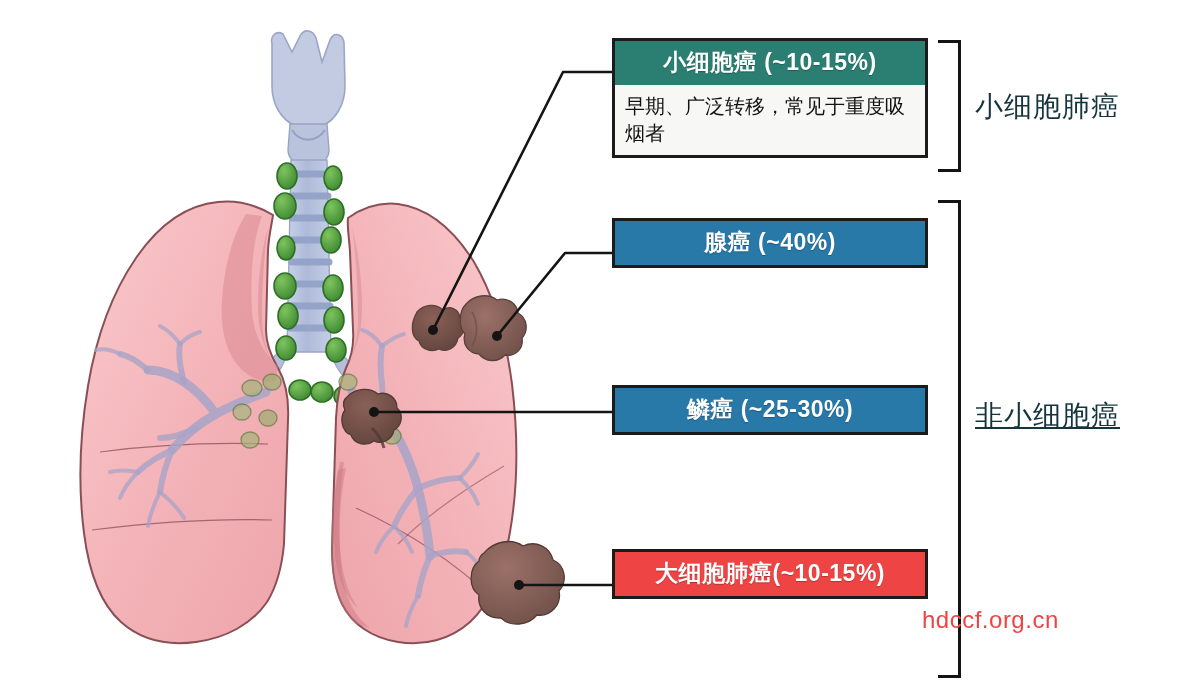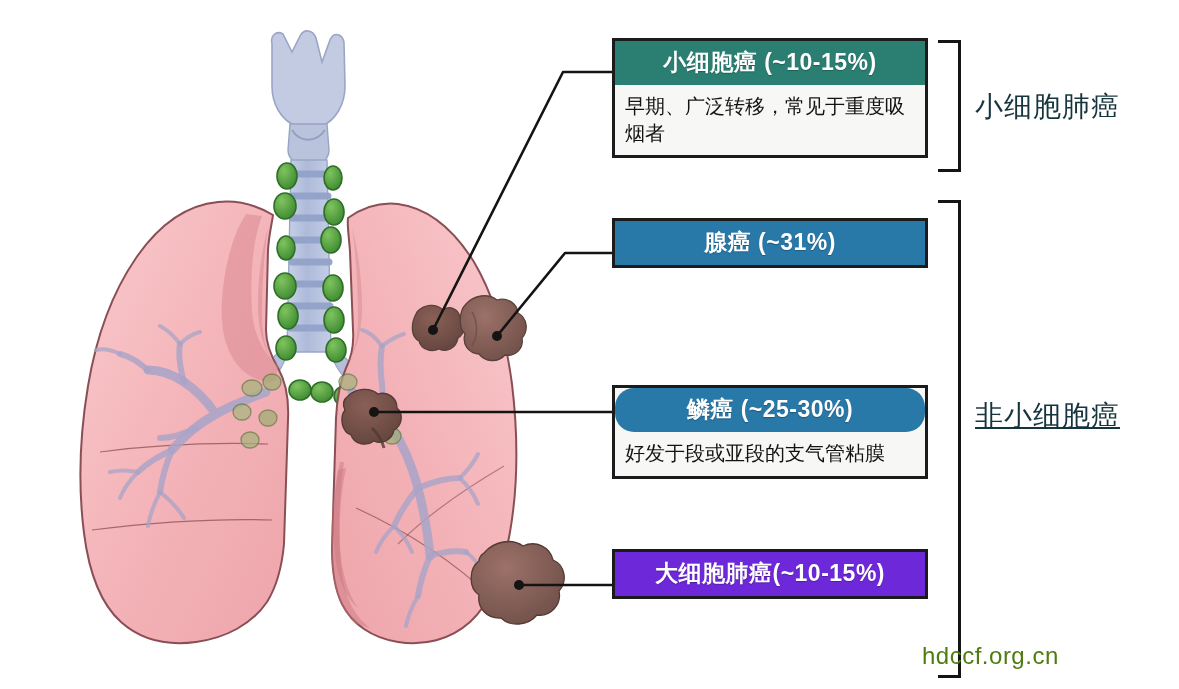--- a/index.html
+++ b/index.html
@@ -68,22 +68,22 @@
     font-size:28px;
     color:#15343d;
     white-space:nowrap;
     letter-spacing:1px;
   }
   #label-sclc{left:975px;top:88px;}
   #label-nsclc{left:975px;top:397px;text-decoration:underline;}
 
   
   #watermark{
-    position:absolute;left:922px;top:642px;
-    font-size:24px;color:#4d7c0f;letter-spacing:.5px;
+    position:absolute;left:922px;top:606px;
+    font-size:24px;color:#ef4444;letter-spacing:.5px;
     white-space:nowrap;
   }
 </style>
 </head>
 <body>
 
 <div id="stage">
 
   <svg id="art" viewBox="0 0 1179 689">
     <defs>
@@ -314,30 +314,29 @@
       <circle cx="519" cy="585" r="5"></circle>
     </g>
   </svg>
 
   <div class="info-box" id="box-sclc">
     <div class="box-header" style="background:#2a7f72;">小细胞癌 (~10-15%)</div>
     <div class="box-body">早期、广泛转移，常见于重度吸烟者</div>
   </div>
 
   <div class="info-box" id="box-adeno">
-    <div class="box-header" style="background:#2878a8;">腺癌 (~31%)</div>
+    <div class="box-header" style="background:#2878a8;">腺癌 (~40%)</div>
   </div>
 
   <div class="info-box" id="box-squam">
-    <div class="box-header" style="background:#2878a8;border-radius:19px;">鳞癌 (~25-30%)</div>
-    <div class="box-body">好发于段或亚段的支气管粘膜</div>
+    <div class="box-header" style="background:#2878a8;">鳞癌 (~25-30%)</div>
   </div>
 
   <div class="info-box" id="box-large">
-    <div class="box-header" style="background:#6d28d9;">大细胞肺癌(~10-15%)</div>
+    <div class="box-header" style="background:#ef4444;">大细胞肺癌(~10-15%)</div>
   </div>
 
   <div class="bracket" id="bracket-sclc">
     <div class="tick top"></div>
     <div class="vline"></div>
     <div class="tick bottom"></div>
   </div>
   <div class="bracket-label" id="label-sclc">小细胞肺癌</div>
 
   <div class="bracket" id="bracket-nsclc">

